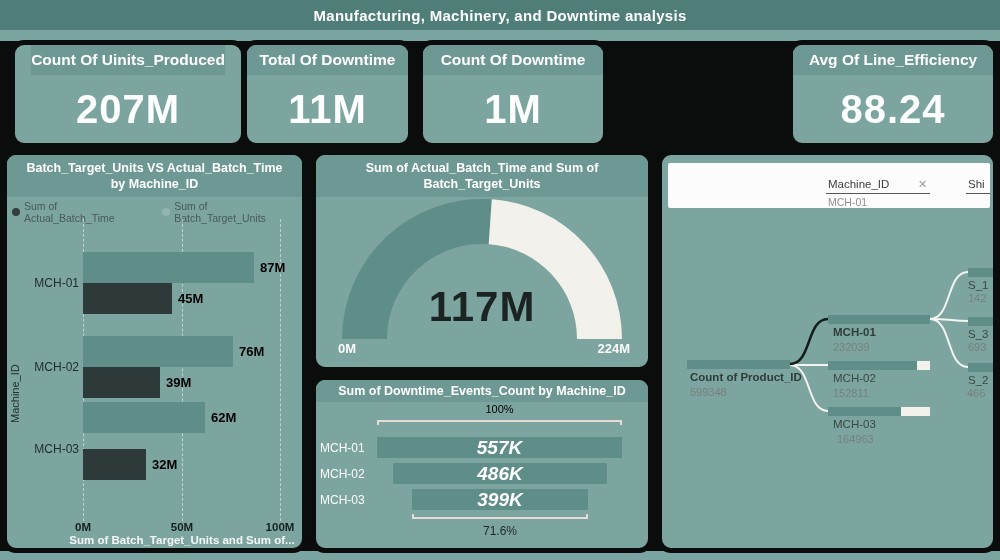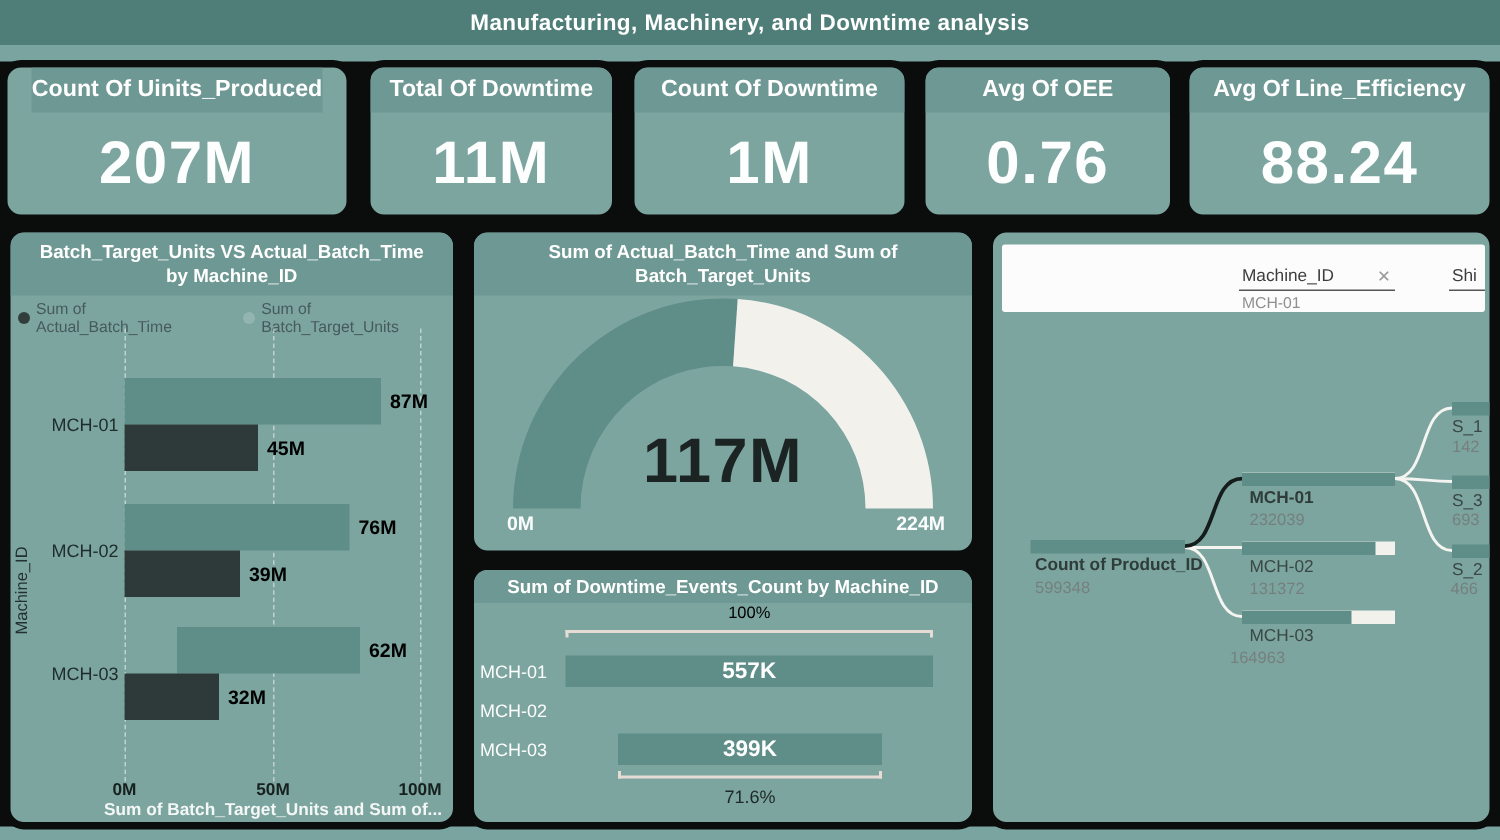--- a/index.html
+++ b/index.html
@@ -54,21 +54,21 @@
   .gauge-max{position:absolute;left:268px;width:46px;text-align:right;top:186px;font-size:13px;font-weight:700;color:#fbfcfc;}
   
   .f-top-pct{position:absolute;left:61px;width:245px;top:23px;text-align:center;font-size:11px;color:#000000;}
   .f-bracket-top{position:absolute;left:61px;width:245px;top:40px;height:5px;
                  border-top:2px solid #e7dcd5;border-left:2px solid #e7dcd5;border-right:2px solid #e7dcd5;}
   .f-bracket-bottom{position:absolute;top:134px;height:5px;
                  border-bottom:2px solid #e7dcd5;border-left:2px solid #e7dcd5;border-right:2px solid #e7dcd5;}
   .f-bottom-pct{position:absolute;top:144px;text-align:center;font-size:12px;color:#1d2827;}
   .fbar{position:absolute;height:21px;background:var(--teal-bar,#5f8e89);
         display:flex;align-items:center;justify-content:center;
-        color:#fff;font-size:15px;font-weight:700;}
+        color:#fff;font-size:19px;font-weight:700;font-style:italic;}
   .fcat{position:absolute;left:4px;width:48px;text-align:left;color:#fdfdfd;font-size:12px;}
   
   .searchbar{position:absolute;left:6px;top:8px;width:322px;height:45px;background:#fcfcfc;
              border-radius:2px;overflow:hidden;}
   .fld{position:absolute;font-size:11.5px;color:#3d3d3d;}
   .fld-underline{position:absolute;border-top:1px solid #565656;height:0;}
   .fld-value{position:absolute;font-size:10.5px;color:#8f8f8f;}
   .close-x{position:absolute;font-size:11px;color:#9a9a9a;cursor:default;}
   .tbar{position:absolute;height:9px;background:var(--gauge-rest,#f2f1ec);overflow:hidden;}
   .tbar-solid{background:var(--teal-bar,#5f8e89);}
@@ -82,35 +82,31 @@
 <body>
 
 <div class="stage">
 
   <div class="titlebar">
     <span>Manufacturing, Machinery, and Downtime analysis</span>
   </div>
   <div class="strip strip-top"></div>
   <div class="strip strip-bottom"></div>
 
-  <div class="panel kpi" style="left:0;width:236px;align-items:center;">
+  <div class="panel kpi" style="left:10px;width:236px;align-items:center;">
     <div class="kpi-header">Count Of Uinits_Produced</div>
     <div class="kpi-value">207M</div>
   </div>
   <div class="panel kpi" style="left:242px;width:171px;">
     <div class="kpi-header">Total Of Downtime</div>
     <div class="kpi-value">11M</div>
   </div>
   <div class="panel kpi" style="left:418px;width:190px;">
     <div class="kpi-header">Count Of Downtime</div>
     <div class="kpi-value">1M</div>
-  </div>
-  <div class="panel kpi" style="left:612px;width:173px;">
-    <div class="kpi-header">Avg Of OEE</div>
-    <div class="kpi-value">0.76</div>
   </div>
   <div class="panel kpi" style="left:788px;width:210px;">
     <div class="kpi-header">Avg Of Line_Efficiency</div>
     <div class="kpi-value">88.24</div>
   </div>
 
   <div class="panel" style="left:2px;top:150px;width:305px;height:403px;">
     <div class="header2">Batch_Target_Units VS Actual_Batch_Time by Machine_ID</div>
     <div class="legend">
       <span class="legend-item">
@@ -136,21 +132,21 @@
       <span class="bar-label">45M</span>
     </div>
     <div class="bar-row" style="top:181px;">
       <div class="hbar target" style="width: 150px;"></div>
       <span class="bar-label">76M</span>
     </div>
     <div class="bar-row" style="top:212px;">
       <div class="hbar actual" style="width: 77px;"></div>
       <span class="bar-label">39M</span>
     </div>
-    <div class="bar-row" style="top:263px;margin-left:35px;">
+    <div class="bar-row" style="top:247px;">
       <div class="hbar target" style="width: 122px;"></div>
       <span class="bar-label">62M</span>
     </div>
     <div class="bar-row" style="top:294px;">
       <div class="hbar actual" style="width: 63px;"></div>
       <span class="bar-label">32M</span>
     </div>
 
     <div class="cat" style="top:121px;">MCH-01</div>
     <div class="cat" style="top:205px;">MCH-02</div>
@@ -175,20 +171,23 @@
   </div>
 
   <div class="panel" style="left:311px;top:375px;width:342px;height:178px;">
     <div class="header1">Sum of Downtime_Events_Count by Machine_ID</div>
     <div class="f-top-pct">100%</div>
     <div class="f-bracket-top"></div>
 
     <div class="fbar" style="top: 57px; width: 245px; left: 61px;">
       <span>557K</span>
     </div>
+    <div class="fbar" style="top: 83px; width: 214px; left: 77px;">
+      <span>486K</span>
+    </div>
     <div class="fbar" style="top: 109px; width: 176px; left: 96px;">
       <span>399K</span>
     </div>
 
     <div class="fcat" style="top:61px;">MCH-01</div>
     <div class="fcat" style="top:87px;">MCH-02</div>
     <div class="fcat" style="top:113px;">MCH-03</div>
 
     <div class="f-bracket-bottom" style="width: 176px; left: 96px;"></div>
     <div class="f-bottom-pct" style="width: 176px; left: 96px;">71.6%</div>
@@ -221,27 +220,27 @@
     <div class="tbar" style="left:166px;top:160px;width:102px;">
       <div class="tree-fill" style="width: 102px;"></div>
     </div>
     <div class="tname bold" style="left:171px;top:171px;">MCH-01</div>
     <div class="tval" style="left:171px;top:186px;">232039</div>
 
     <div class="tbar" style="left:166px;top:206px;width:102px;">
       <div class="tree-fill" style="width: 89px;"></div>
     </div>
     <div class="tname" style="left:171px;top:217px;">MCH-02</div>
-    <div class="tval" style="left:171px;top:232px;">131372</div>
+    <div class="tval" style="left:171px;top:232px;">152811</div>
 
     <div class="tbar" style="left:166px;top:252px;width:102px;">
       <div class="tree-fill" style="width: 73px;"></div>
     </div>
     <div class="tname" style="left:171px;top:263px;">MCH-03</div>
-    <div class="tval" style="left:158px;top:278px;">164963</div>
+    <div class="tval" style="left:175px;top:278px;">164963</div>
 
     <div class="tbar tbar-solid" style="left:306px;top:113px;width:30px;"></div>
     <div class="tname" style="left:306px;top:124px;">S_1</div>
     <div class="tval" style="left:306px;top:137px;">142</div>
 
     <div class="tbar tbar-solid" style="left:306px;top:162px;width:30px;"></div>
     <div class="tname" style="left:306px;top:173px;">S_3</div>
     <div class="tval" style="left:306px;top:186px;">693</div>
 
     <div class="tbar tbar-solid" style="left:306px;top:208px;width:30px;"></div>

